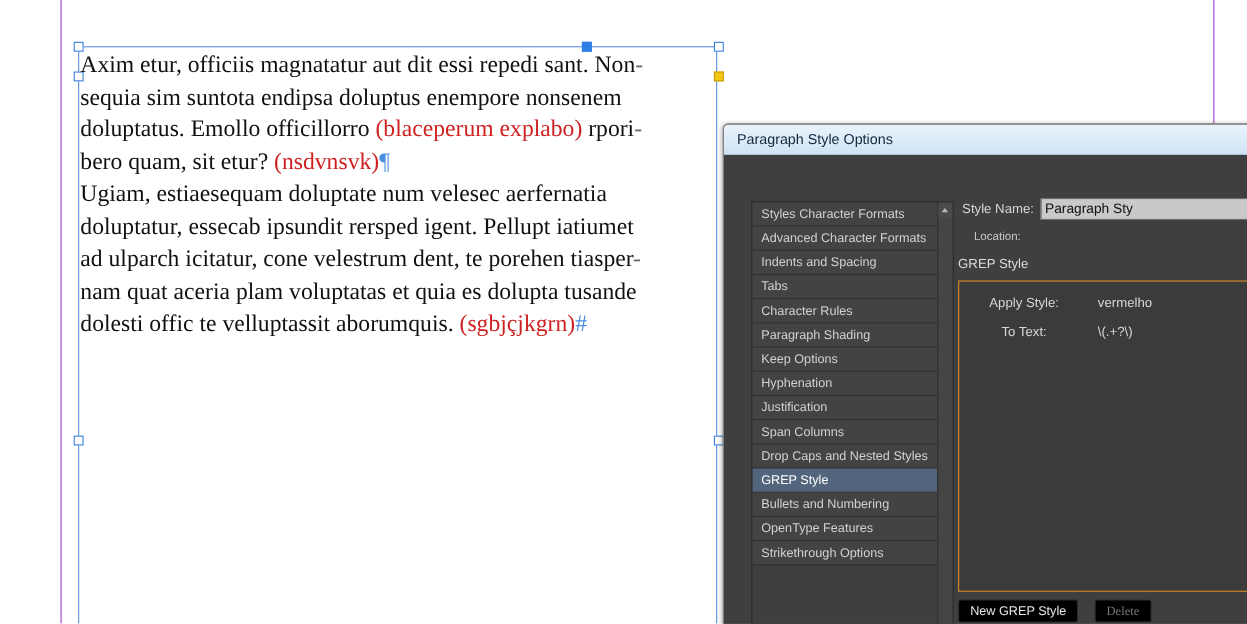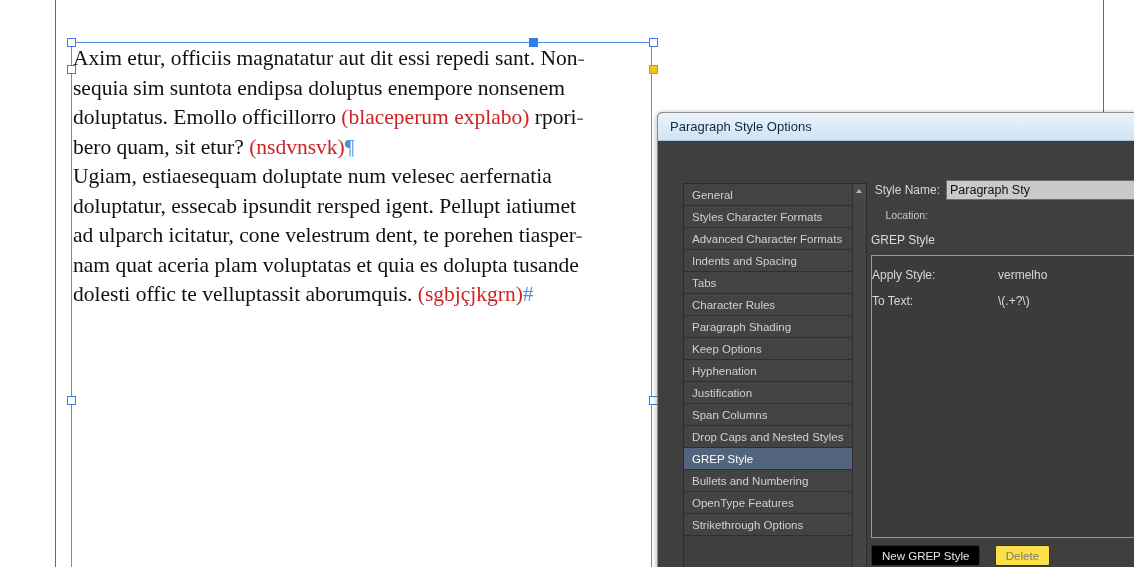--- a/index.html
+++ b/index.html
@@ -149,21 +149,21 @@
 
   #grep-box {
     position: absolute; left: 0; top: 114px;
     width: 292px; height: 283px;
     background: #3b3b3b;
     border: 1px solid #e08b28;
   }
   .grep-entry { position: absolute; left: 0; top: 6px; width: 100%; }
   .grep-line { position: relative; height: 26px; }
   .grep-lbl {
-    position: absolute; left: 0; width: 118px; text-align: left;
+    position: absolute; left: 0; width: 118px; text-align: center;
     font-size: 12px; color: #d4d8dc; line-height: 26px;
   }
   .grep-val {
     position: absolute; left: 126px;
     font-size: 12px; color: #d4d8dc; line-height: 26px;
   }
 
   #btn-row { position: absolute; left: 0; top: 404px; }
   .dlg-btn {
     display: inline-block;
@@ -171,21 +171,21 @@
     padding: 0 10px;
     font-size: 11.5px;
     font-family: "Liberation Sans", sans-serif;
     background: #000000;
     border: 1px solid #2b2b2b;
     color: #e3e6e9;
     border-radius: 2px;
     margin-right: 10px;
     white-space: nowrap;
   }
-  .dlg-btn.disabled { color: #787878; background: #fde047; border-color: #333; }
+  .dlg-btn.disabled { color: #787878; background: #000000; border-color: #333; font-family: Liberation Serif, serif; }
 </style>
 </head>
 <body>
 
 <div id="root">
 
   <div id="canvas">
 
     <div class="guide-v" id="guide-left"></div>
     <div class="guide-v" id="guide-right"></div>
@@ -206,21 +206,20 @@
   <div id="dialog">
 
     <div id="dialog-titlebar">
       <div id="dialog-title">Paragraph Style Options</div>
     </div>
 
     <div id="dialog-body">
 
       <div id="cat-wrap">
         <div id="cat-list">
-            <div class="cat-item"><span>General</span></div>
             <div class="cat-item"><span>Styles Character Formats</span></div>
             <div class="cat-item"><span>Advanced Character Formats</span></div>
             <div class="cat-item"><span>Indents and Spacing</span></div>
             <div class="cat-item"><span>Tabs</span></div>
             <div class="cat-item"><span>Character Rules</span></div>
             <div class="cat-item"><span>Paragraph Shading</span></div>
             <div class="cat-item"><span>Keep Options</span></div>
             <div class="cat-item"><span>Hyphenation</span></div>
             <div class="cat-item"><span>Justification</span></div>
             <div class="cat-item"><span>Span Columns</span></div>

